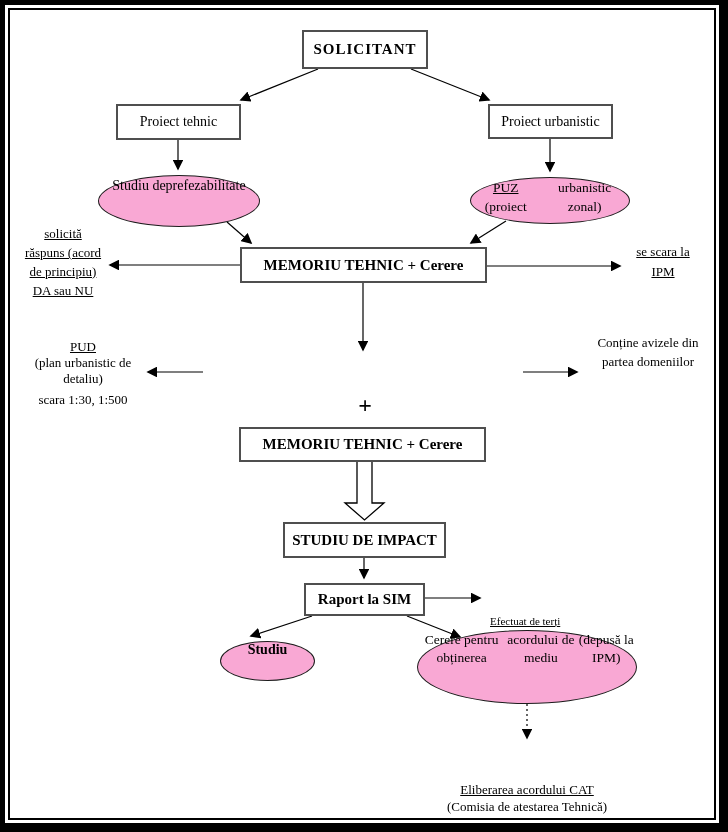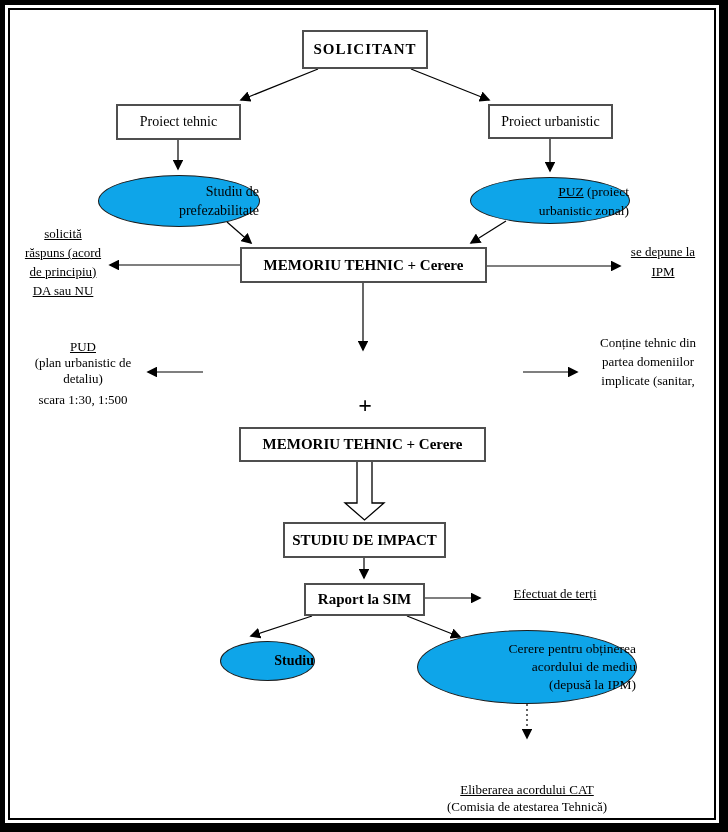--- a/index.html
+++ b/index.html
@@ -7,21 +7,21 @@
           font-family:"Liberation Serif","DejaVu Serif",serif;color:#000;}
   #panel{position:absolute;left:5px;top:5px;width:714px;height:818px;background:#fff;}
   #panel-border{position:absolute;left:8px;top:8px;width:708px;height:812px;
           border:2px solid #000;background:#fff;box-sizing:border-box;}
   #layer{position:absolute;left:0;top:0;width:624px;height:832px;padding-left:10px;}
   svg.connectors{position:absolute;left:0;top:0;pointer-events:none;}
   .box{position:absolute;box-sizing:border-box;border:2px solid #4f4f4f;background:#fff;
        display:flex;align-items:center;justify-content:center;text-align:center;}
   .bold{font-weight:bold;}
   .ellipse{position:absolute;box-sizing:border-box;border:1px solid #1c1c1c;border-radius:50%;
-       background:#0ea5e9;display:flex;flex-direction:column;align-items:flex-end;justify-content:center;
+       background:#f9a8d4;display:flex;flex-direction:row;align-items:flex-start;justify-content:center;
        text-align:center;}
   .note{position:absolute;text-align:center;}
   .u{text-decoration:underline;}
   .line{display:block;}
 </style>
 </head>
 <body>
 
 <div id="canvas">
   <div id="panel"></div>
@@ -108,38 +108,37 @@
     </div>
 
     <div class="note" style="left:12px;top:224px;width:102px;font-size:13px;line-height:19px;">
       <span class="line u">solicită</span>
       <span class="line u">răspuns (acord</span>
       <span class="line u">de principiu)</span>
       <span class="line u">DA sau NU</span>
     </div>
 
     <div class="note" style="left:622px;top:242px;width:82px;font-size:13px;line-height:20px;">
-      <span class="line u">se depune la</span>
+      <span class="line u">se scara la</span>
       <span class="line u">IPM</span>
     </div>
 
     <div class="note" style="left:18px;top:339px;width:130px;font-size:13px;line-height:16px;">
       <span class="line u">PUD</span>
       <span class="line">(plan urbanistic de</span>
       <span class="line">detaliu)</span>
       <span class="line" style="margin-top:5px;">scara 1:30, 1:500</span>
     </div>
 
     <div class="note" style="left:583px;top:333px;width:130px;font-size:13px;line-height:19px;">
-      <span class="line">Conține tehnic din</span>
+      <span class="line">Conține avizele din</span>
       <span class="line">partea domeniilor</span>
-      <span class="line">implicate (sanitar,</span>
     </div>
 
-    <div class="note u" style="left:490px;top:586px;width:130px;font-size:13px;text-align:center;">
+    <div class="note u" style="left:490px;top:615px;width:130px;font-size:11px;text-align:left;">
       <span>Efectuat de terți</span>
     </div>
 
     <div class="note" style="left:412px;top:745px;width:230px;font-size:13px;line-height:17px;margin-top:36px;">
       <span class="line u">Eliberarea acordului CAT</span>
       <span class="line">(Comisia de atestarea Tehnică)</span>
     </div>
 
   </div>
 </div>

